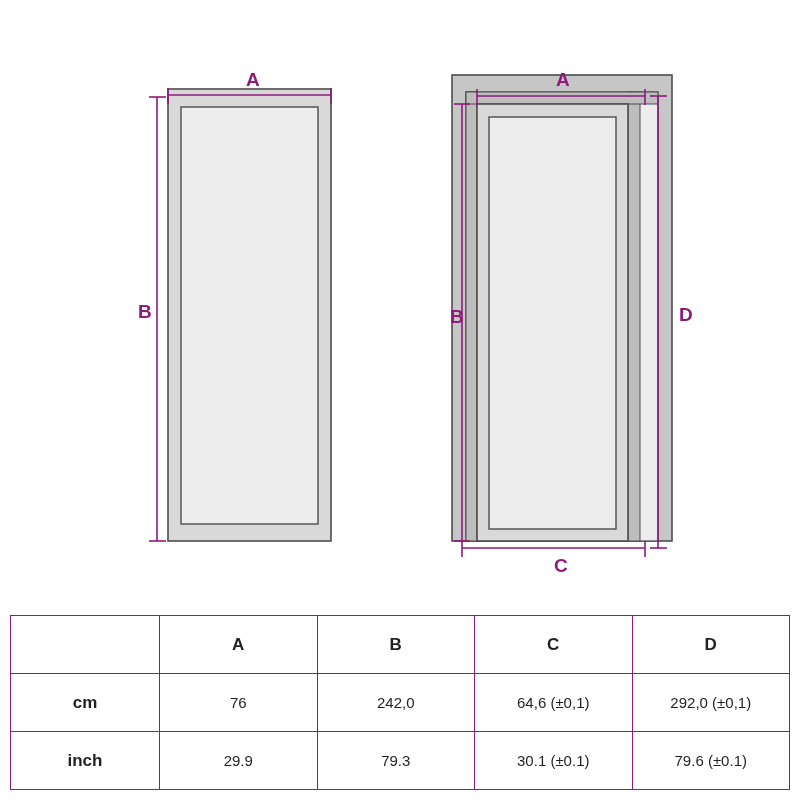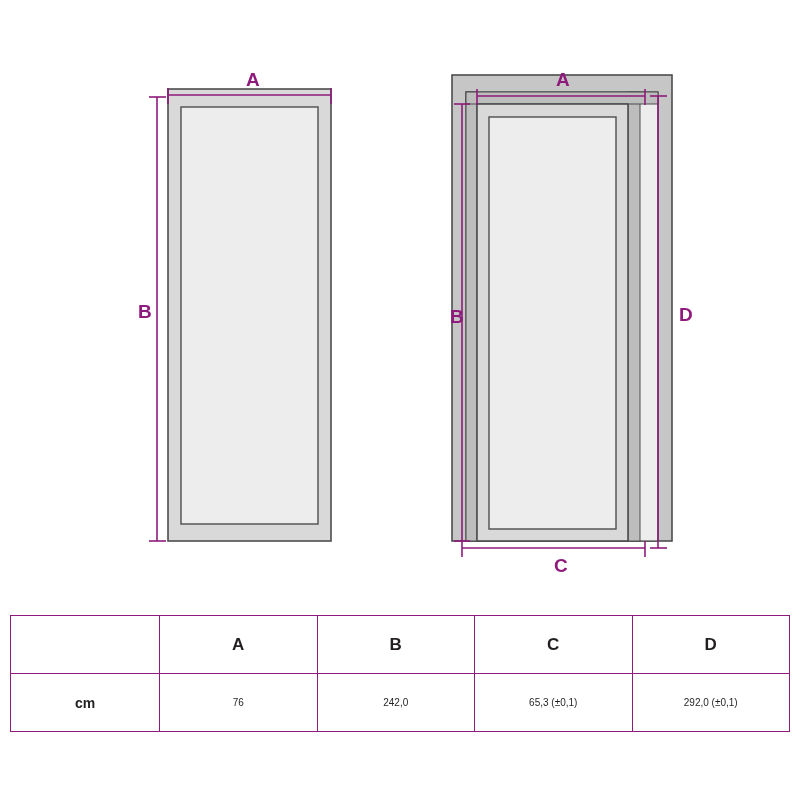--- a/index.html
+++ b/index.html
@@ -42,33 +42,33 @@
     top: 615px;
     width: 780px;
     border-collapse: collapse;
     table-layout: fixed;
   }
   .spec-table td, .spec-table th {
     border: 1.5px solid #8e1a7b;
     text-align: center;
     vertical-align: middle;
     font-family: "Liberation Sans", sans-serif;
-    font-size: 10px;
+    font-size: 15px;
     color: #231f20;
     font-weight: normal;
     height: 57px;
     padding: 0;
   }
   .spec-table thead th {
     font-weight: bold;
     font-size: 17px;
   }
   .spec-table .rowhead {
     font-weight: bold;
-    font-size: 14px;
+    font-size: 17px;
     text-align: center;
   }
   .col-first { width: 148px; }
 </style>
 </head>
 <body>
 
 <div id="stage">
 
   <div class="diagram-area">
@@ -149,19 +149,26 @@
         <th>B</th>
         <th>C</th>
         <th>D</th>
       </tr>
     </thead>
     <tbody>
       <tr>
         <td class="col-first rowhead">cm</td>
         <td>76</td>
         <td>242,0</td>
-        <td>65,3 (±0,1)</td>
+        <td>64,6 (±0,1)</td>
         <td>292,0 (±0,1)</td>
+      </tr>
+      <tr>
+        <td class="col-first rowhead">inch</td>
+        <td>29.9</td>
+        <td>79.3</td>
+        <td>30.1 (±0.1)</td>
+        <td>79.6 (±0.1)</td>
       </tr>
     </tbody>
   </table>
 
 </div>
 
 </body></html>

